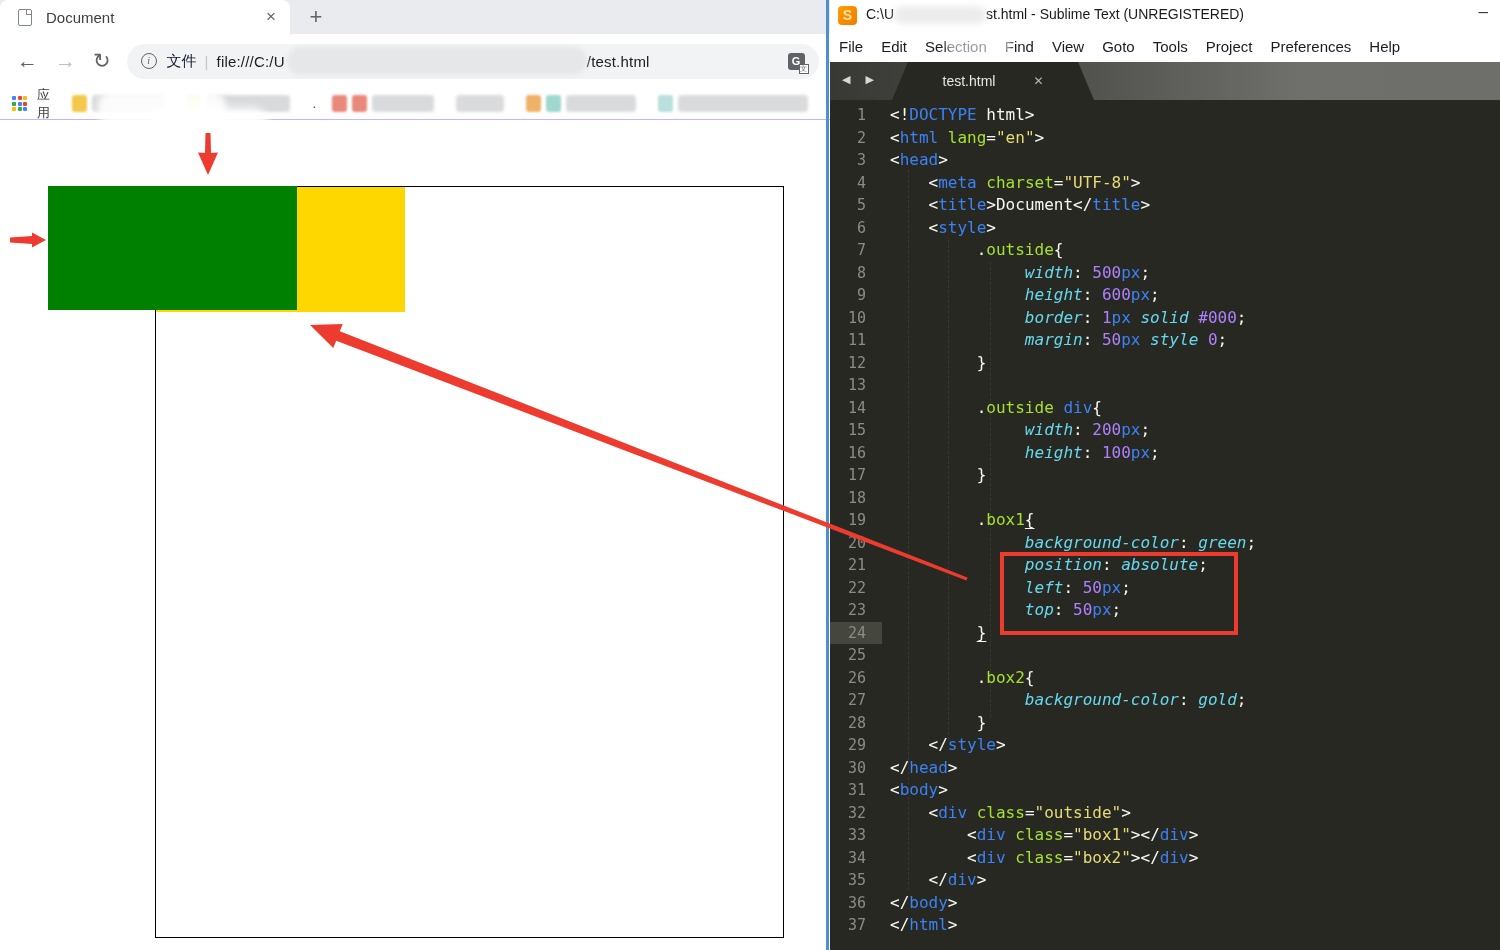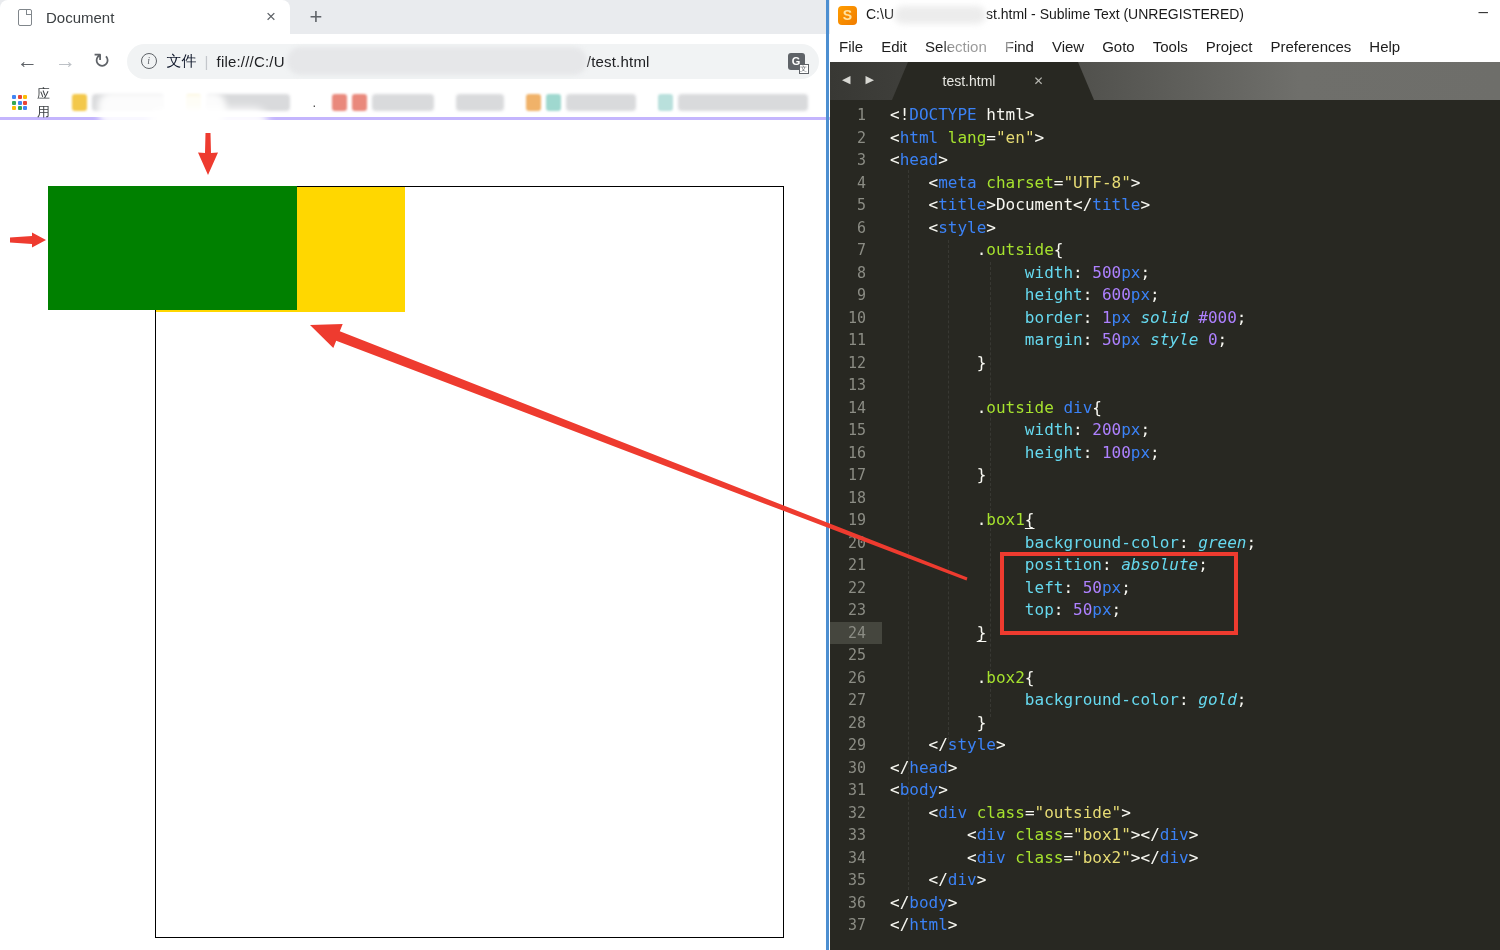--- a/index.html
+++ b/index.html
@@ -35,21 +35,21 @@
   .divider { color:#c4c7cb; margin:0 8px; font-size:15px; }
   .urltext { font-size:15px; color:#202124; letter-spacing:.2px; }
   #translate-ic { position:absolute; right:14px; top:9px; width:17px; height:17px;
                   background:#5f6368; border-radius:3px; color:#fff; font-size:11px; font-weight:bold;
                   text-align:center; line-height:16px; }
   #translate-ic .wen { position:absolute; right:-4px; bottom:-4px; width:10px; height:10px;
                   background:#fff; border:1px solid #5f6368; color:#5f6368; font-size:7px;
                   line-height:8px; font-weight:normal; }
 
   #bookmarksrow { left:0; top:88px; width:830px; height:32px; background:#fff;
-                  border-bottom:3px solid #c4b5fd; display:flex; align-items:center; }
+                  border-bottom:1px solid #c4b5fd; display:flex; align-items:center; }
   #apps-grid { width:15px; height:15px; margin-left:12px; display:grid;
                grid-template-columns:repeat(3,4px); grid-template-rows:repeat(3,4px); gap:1.5px; }
   #apps-grid i { border-radius:1px; }
   #bookmarks-label { font-size:13px; color:#3c4043; margin-left:10px; margin-right:14px; }
   .bm-pill { height:17px; border-radius:4px; background:#d9dadc; filter:blur(1.5px); }
   .bm-chip { width:15px; height:17px; border-radius:3px; filter:blur(1px); }
   .bm-item { display:flex; align-items:center; gap:5px; margin-right:22px; }
   .bm-dot { color:#444; font-size:13px; margin-right:16px; }
 
   
@@ -89,21 +89,21 @@
   .code-line { display:flex; height:22.5px; white-space:pre; }
   .gutter-num { width:52px; text-align:right; padding-right:16px; color:#8b8c84;
                 font-size:15px; flex:none; }
   .gutter-num.active { background:#45463e; color:#ececе6; color:#ececе6; }
   .code-text { padding-left:8px; }
   .c-p  { color:#f8f8f2; }
   .c-t  { color:#3b82f6; }
   .c-a  { color:#a6e22e; }
   .c-s  { color:#e6db74; }
   .c-sel{ color:#a6e22e; }
-  .c-pr { color:#66d9ef; }
+  .c-pr { color:#66d9ef; font-style:italic; }
   .c-n  { color:#ae81ff; }
   .c-u  { color:#3b82f6; }
   .c-k  { color:#66d9ef;font-style:italic; }
   .c-br { color:#f8f8f2; text-decoration:underline; text-underline-offset:3px; }
 
   
   #ann-svg { left:0; top:0; width:1500px; height:950px; pointer-events:none; }
   #ann-rect { left:1000px; top:552px; width:238px; height:83px; border:4px solid red; }
 </style>
 </head>

